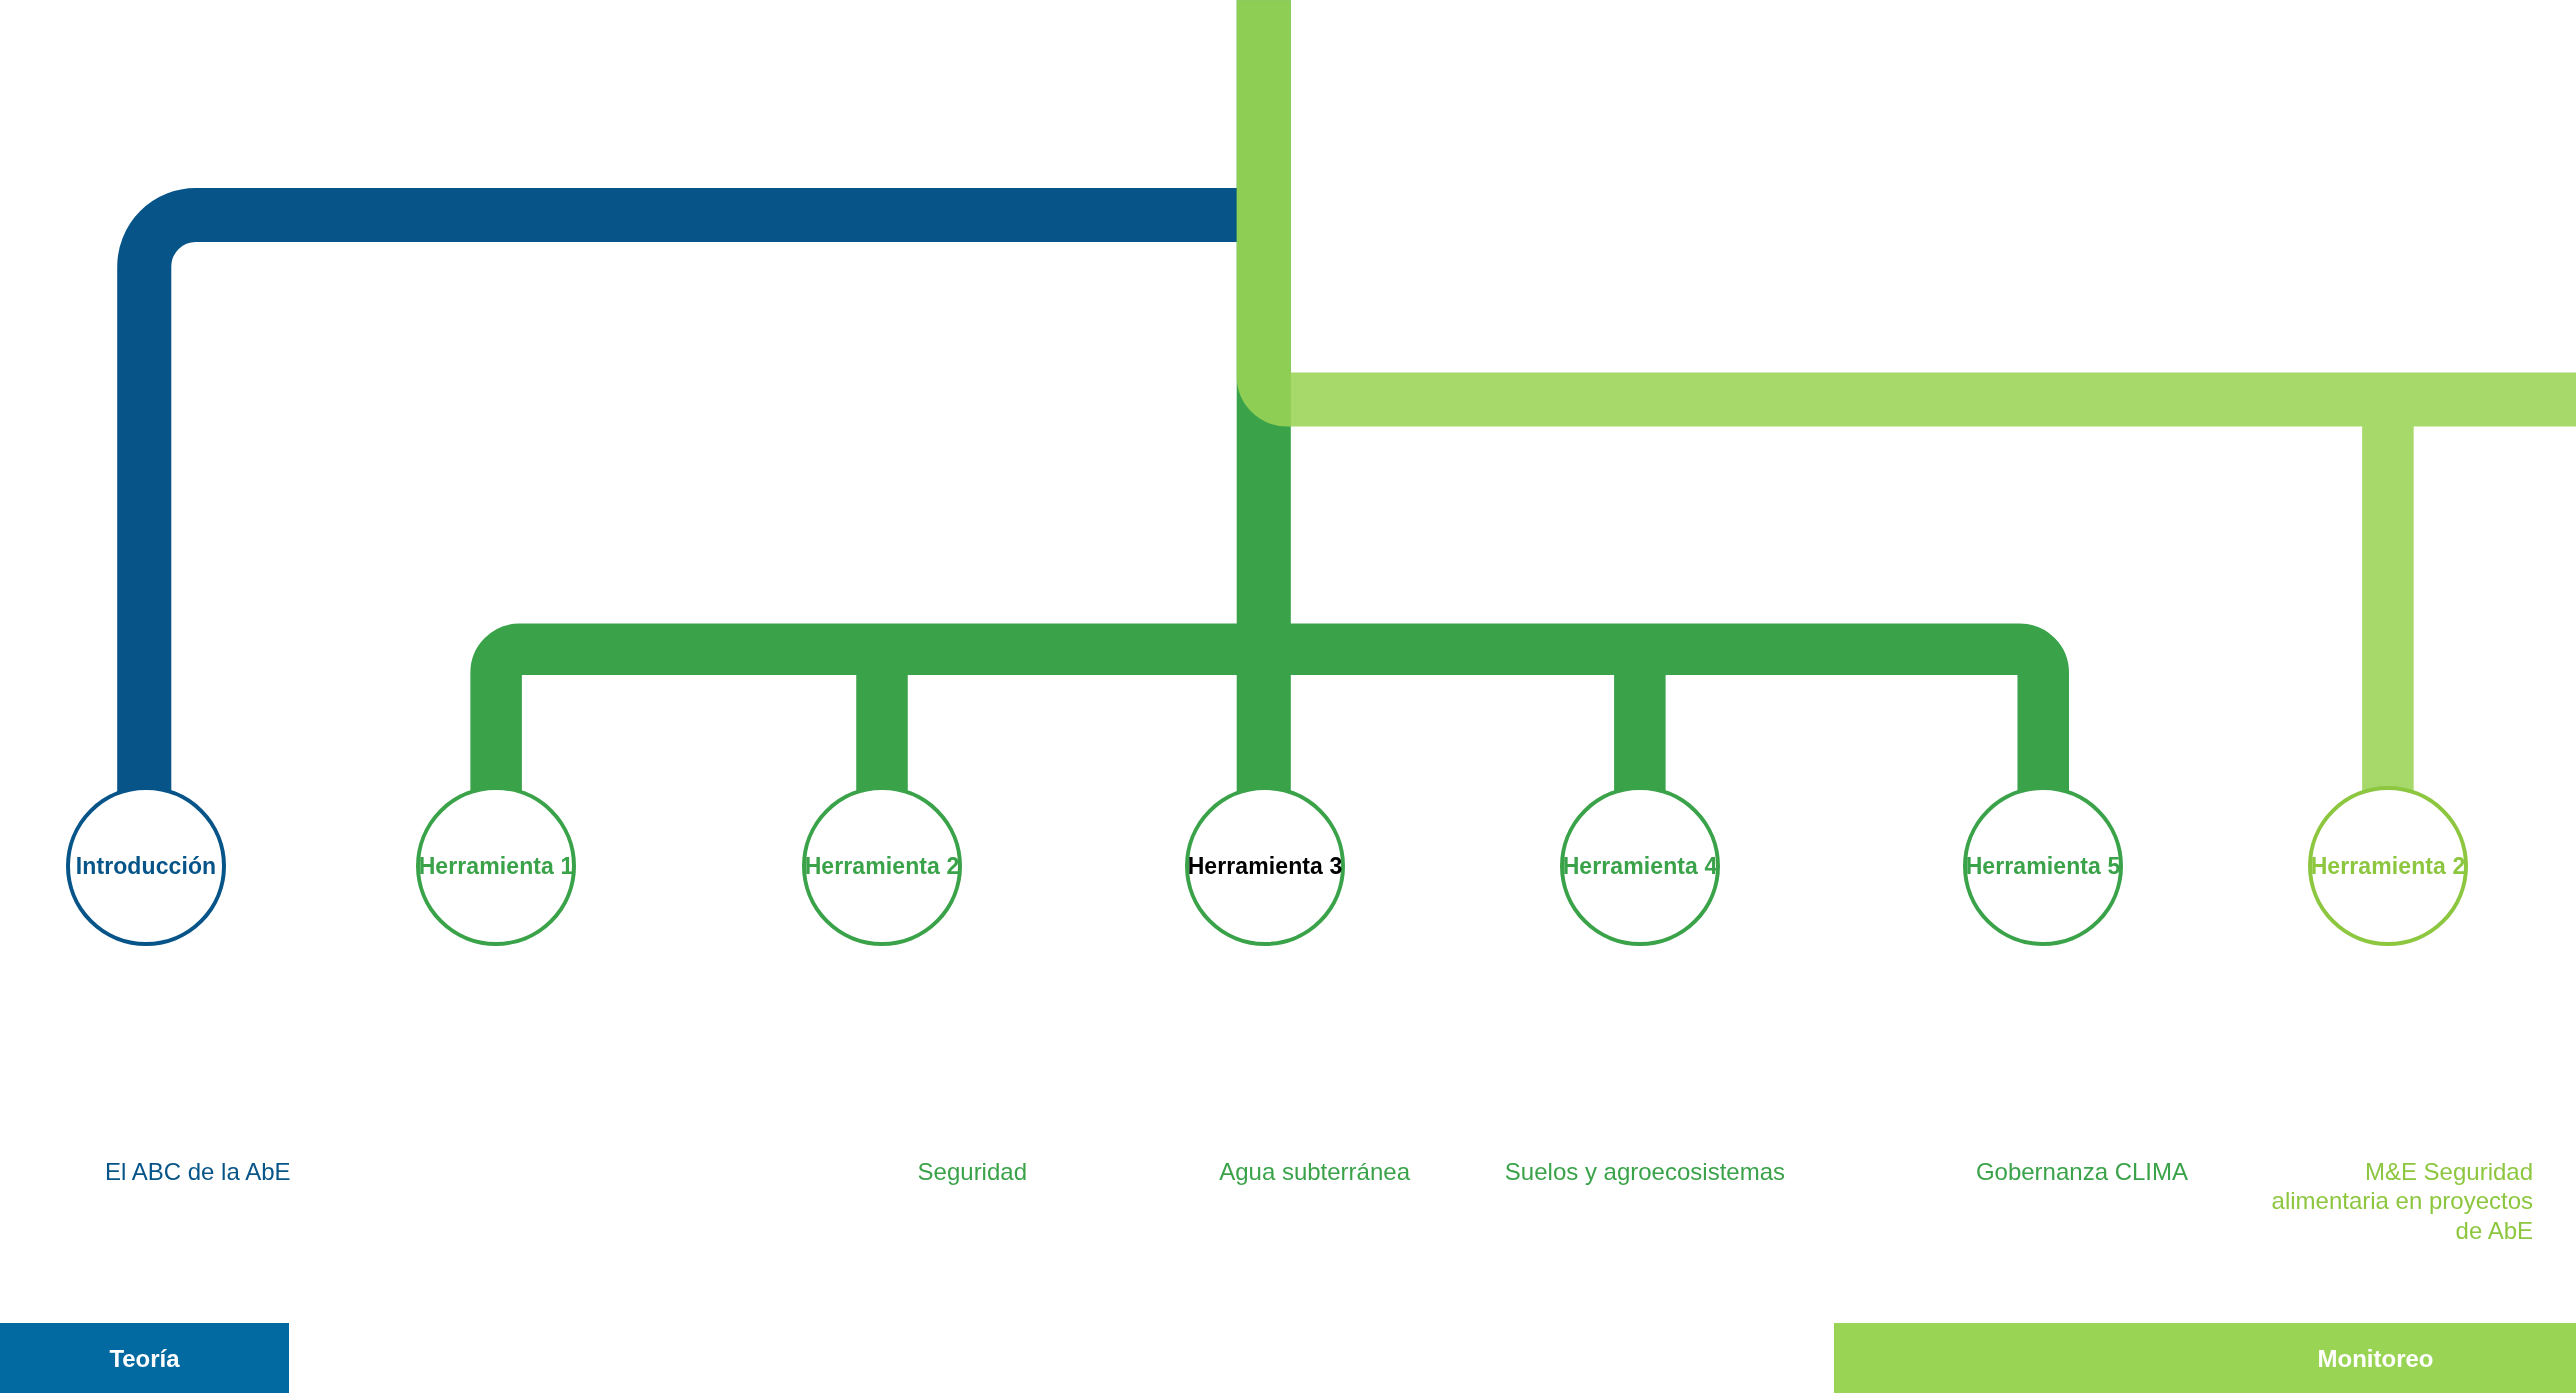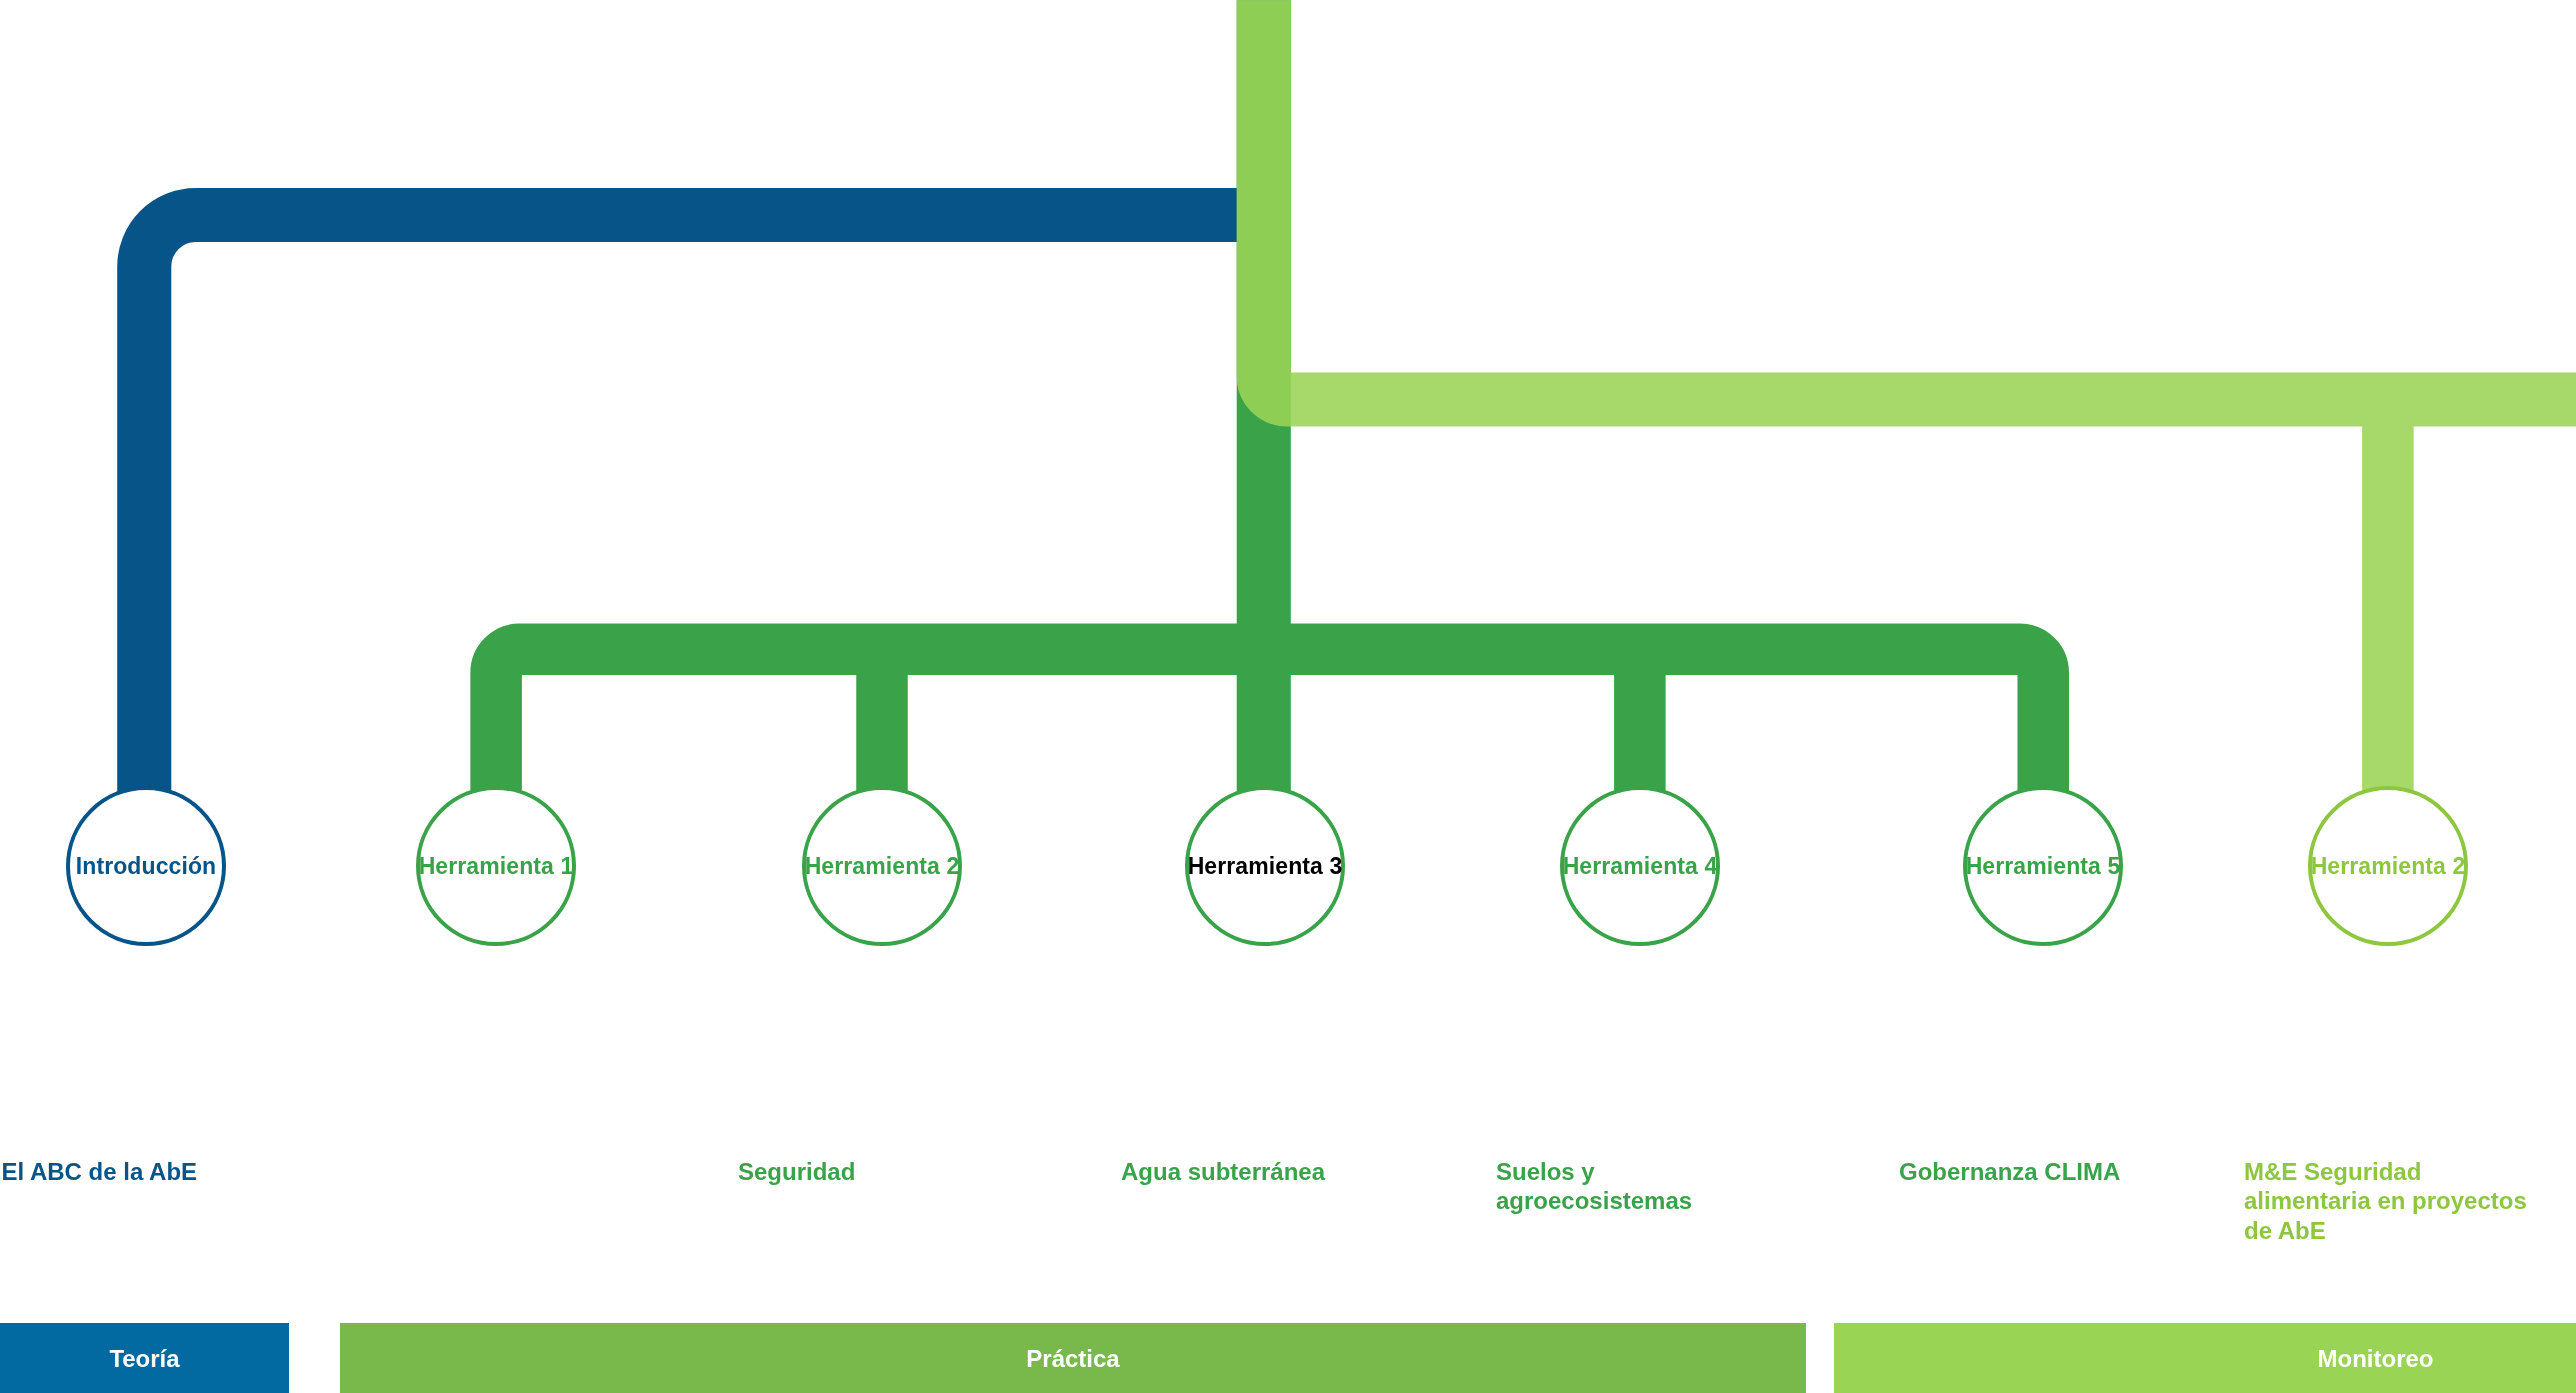--- a/index.html
+++ b/index.html
@@ -1,21 +1,21 @@
 <!DOCTYPE html>
 <html style="font-size:8.2px"><head>
 <meta charset="utf-8">
 <style>
   html,body{margin:0;padding:0;background:#ffffff;}
   body{font-family:"Liberation Sans", sans-serif;}
   #stage{position:relative;width:2917px;height:1394px;background:#fff;overflow:hidden;}
   #wires{position:absolute;left:0;top:0;width:2917px;height:1394px;}
   .node{position:absolute;display:flex;align-items:center;justify-content:center;border-radius:50%;box-sizing:border-box;background:#fff;}
   .node span{font-size:23px;letter-spacing:0.1px;font-weight:700;white-space:nowrap;}
-  .caption{position:absolute;text-align:left;font-weight:bold;font-size:24px;line-height:1.22;}
+  .caption{position:absolute;text-align:right;font-weight:normal;font-size:24px;line-height:1.22;}
   .bar{position:absolute;display:flex;align-items:center;justify-content:center;}
   .bar span{color:#ffffff;font-weight:bold;font-size:24px;}
 </style>
 </head>
 <body>
 
 <div id="stage">
 
   <svg id="wires" viewBox="0 0 5662 2705" xmlns="http://www.w3.org/2000/svg">
 
@@ -64,21 +64,18 @@
   <div class="caption" style="left:1.5px;top:1157px;width:289px;color:#065488;">El ABC de la AbE</div>
   <div class="caption" style="left:738px;top:1157px;width:289px;color:#3AA349;">Seguridad</div>
   <div class="caption" style="left:1121px;top:1157px;width:289px;color:#3AA349;">Agua subterránea</div>
   <div class="caption" style="left:1496px;top:1157px;width:289px;color:#3AA349;">Suelos y agroecosistemas</div>
   <div class="caption" style="left:1899px;top:1157px;width:289px;color:#3AA349;">Gobernanza CLIMA</div>
   <div class="caption" style="left:2244px;top:1157px;width:289px;color:#8DC63F;">M&amp;E Seguridad alimentaria en proyectos de AbE</div>
 
   <div class="bar" style="left:0px;top:1323px;width:289px;height:71px;background:#0369a1;">
     <span>Teoría</span>
   </div>
-  <div class="bar" style="left:340px;top:1323px;width:1466px;height:71px;background:#79B94B;">
-    <span>Práctica</span>
-  </div>
   <div class="bar" style="left:1834px;top:1323px;width:1083px;height:71px;background:#9AD455;">
     <span>Monitoreo</span>
   </div>
 
 </div>
 
 
 </body></html>

